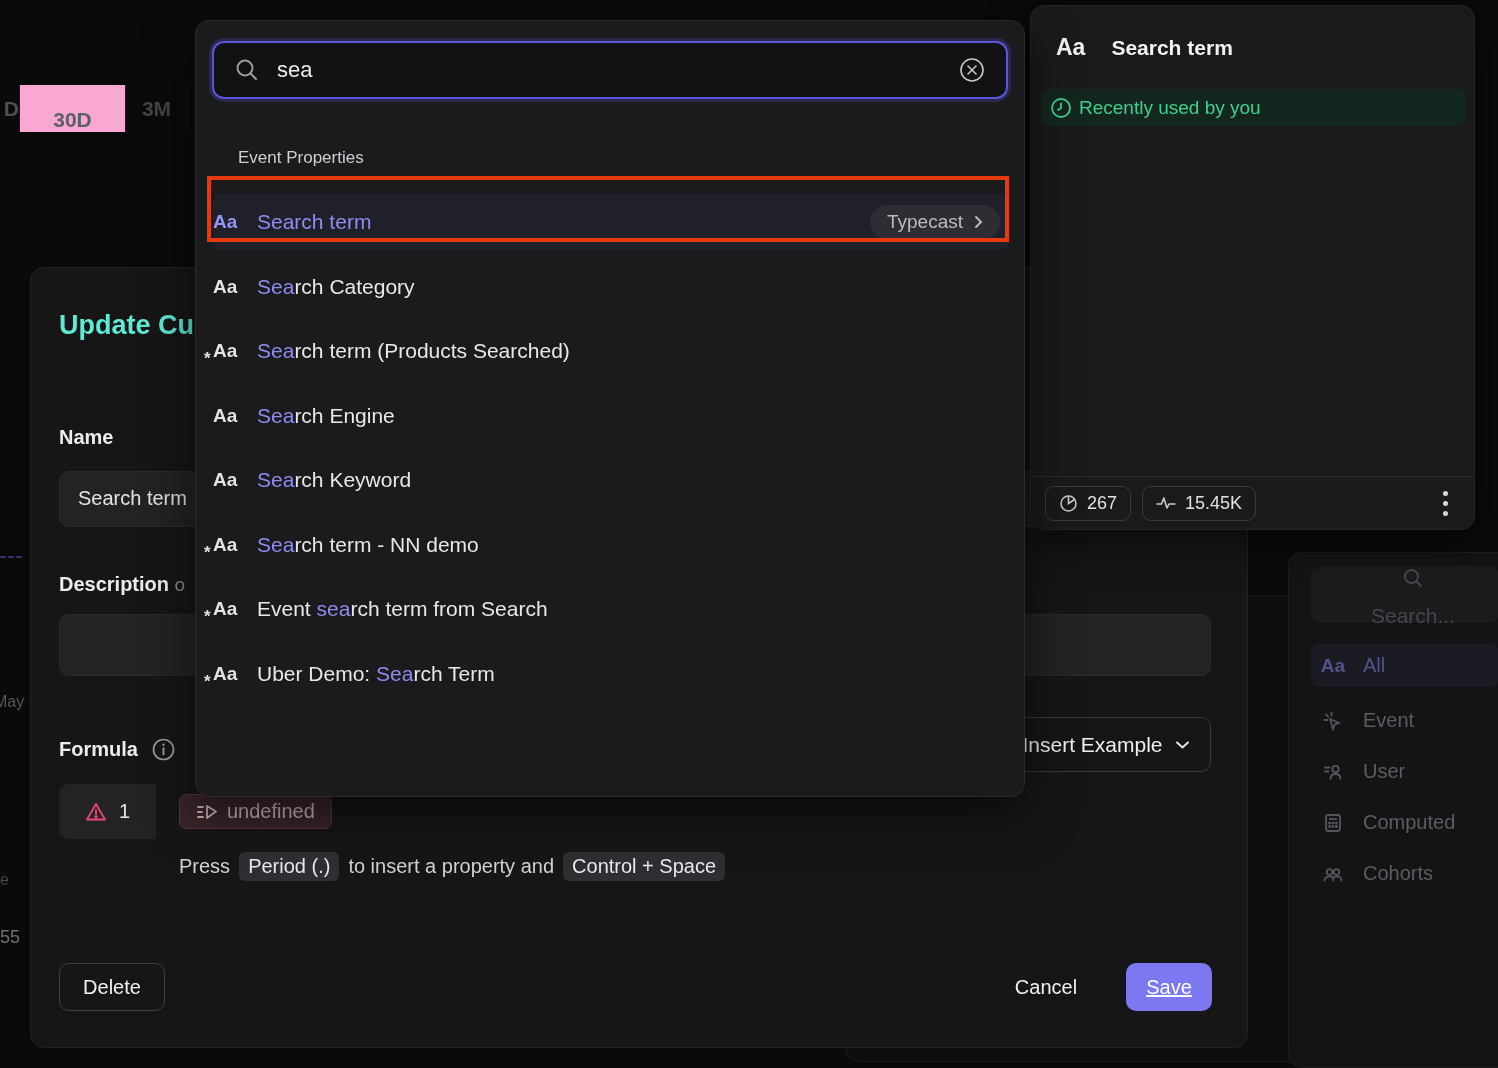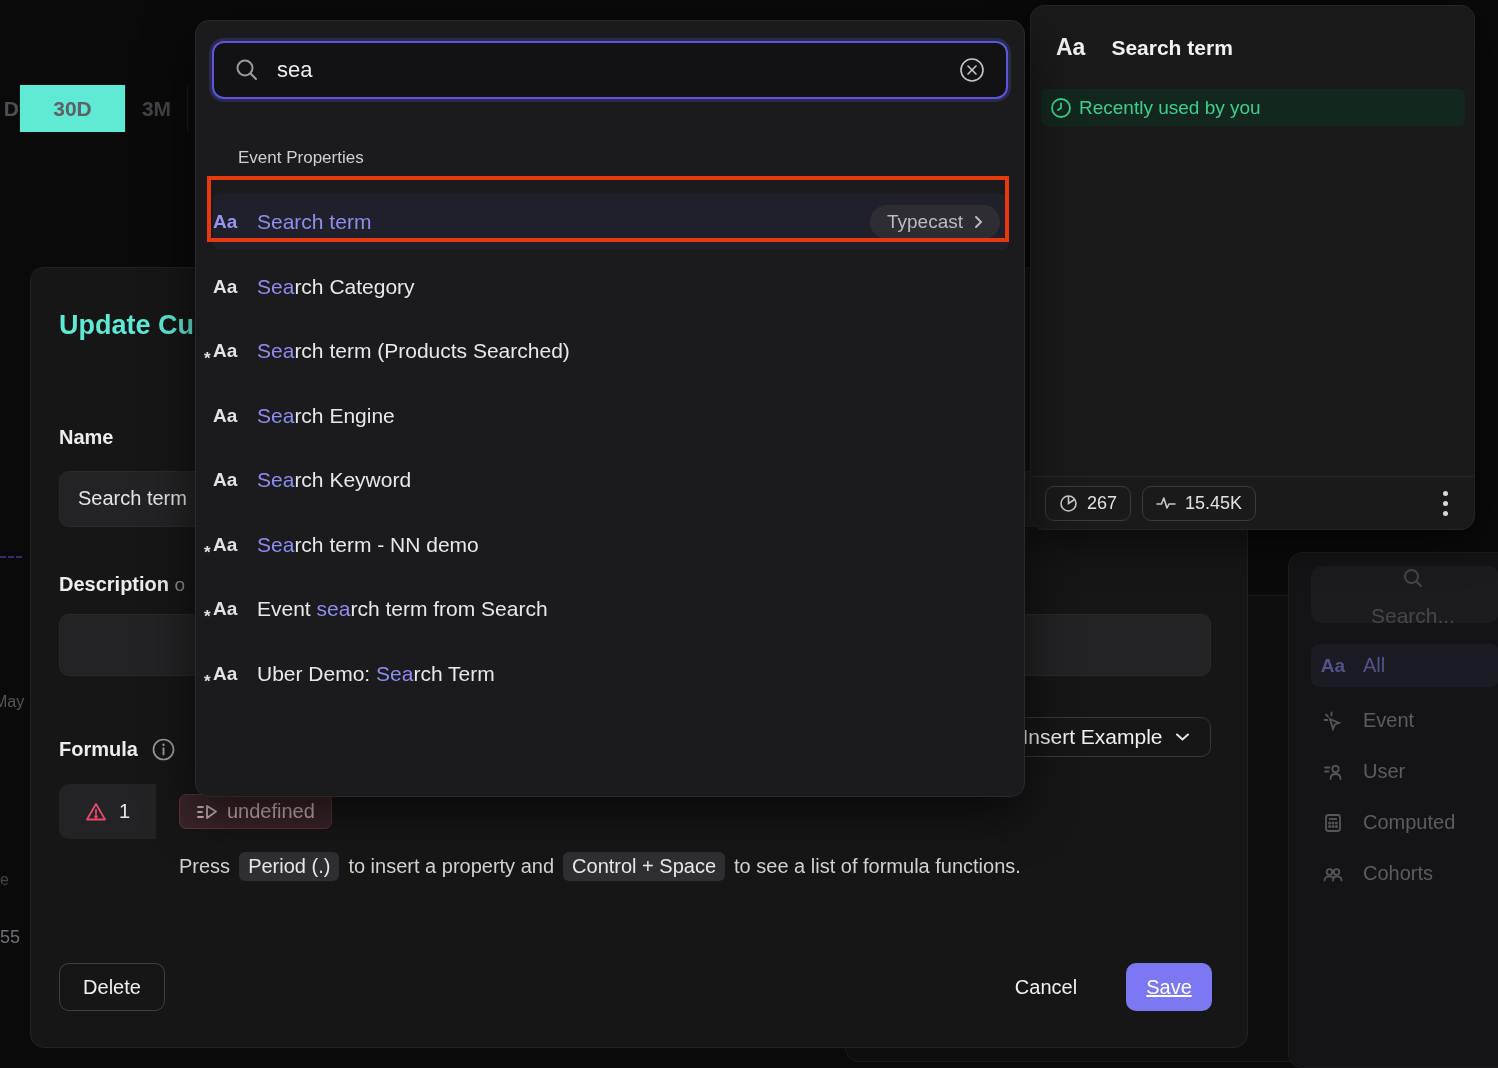--- a/index.html
+++ b/index.html
@@ -5,21 +5,21 @@
   * { margin:0; padding:0; box-sizing:border-box; }
   html,body { width:1498px; height:1068px; background:#0a0a0b; overflow:hidden;
               font-family:"Liberation Sans", sans-serif; }
   .abs { position:absolute; }
 
   
   .bg-tabs { left:0; top:85px; height:47px; display:flex; align-items:center; color:#4e4e55; }
   .bg-tab { height:47px; display:flex; align-items:center; justify-content:center;
             font-weight:bold; font-size:21px; border-right:1px solid #1b1b1e; }
   .bg-tab.partial { width:20px; overflow:hidden; justify-content:flex-end; }
-  .bg-tab.sel { width:106px; background:#5eead4; color:#5f5f66; }
+  .bg-tab.sel { width:106px; background:#f9a8d4; color:#5f5f66;align-items:flex-end; }
   .bg-tab.m3  { width:62px; color:#434349; }
   .frag { color:#55555b; font-size:16px; }
   .dash-line { left:0; top:556px; width:22px; border-top:2px dashed #31316b; }
 
   
   .bg-panel { left:845px; top:595px; width:487px; height:467px; background:#0e0e0f;
               border:1px solid #1a1a1c; border-radius:14px; z-index:1; }
 
   
   .sidebar { left:1288px; top:552px; width:220px; height:516px; background:#141416;
@@ -36,21 +36,21 @@
 
   
   .modal { left:30px; top:267px; width:1218px; height:781px; background:#161617;
            border:1px solid #232326; border-radius:14px; z-index:2; }
   .m-title { position:absolute; left:28px; top:42px; color:#5eead4; font-size:27px;
              font-weight:bold; white-space:nowrap; }
   .m-label { position:absolute; color:#ededef; font-size:20px; font-weight:bold; }
   .m-hint  { color:#8a8a90; font-weight:normal; font-size:19px; }
   .m-input { position:absolute; background:#232325; border-radius:10px; border:1px solid #2a2a2d; }
   .m-input .val { position:absolute; left:18px; top:15px; color:#e4e4e6; font-size:20px; white-space:nowrap; }
-  .insert-btn { position:absolute; left:970px; top:449px; width:210px; height:40px;
+  .insert-btn { position:absolute; left:970px; top:449px; width:210px; height:55px;
                 border:1px solid #39393d; border-radius:10px; display:flex; align-items:center;
                 justify-content:center; gap:12px; color:#f0f0f2; font-size:21px; }
   .f-row { position:absolute; left:28px; top:516px; width:1152px; height:55px; }
   .f-gutter { position:absolute; left:0; top:0; width:97px; height:55px; background:#232325;
               border-radius:10px 0 0 10px; display:flex; align-items:center; justify-content:center;
               gap:12px; color:#e8e8ea; font-size:20px; }
   .f-chip { position:absolute; left:120px; top:10px; height:35px; padding:0 16px;
             background:#3a2529; border:1px solid #5e333b; border-radius:7px; display:flex;
             align-items:center; gap:9px; color:#cdb4b8; font-size:20px; }
   .help { position:absolute; left:148px; top:584px; color:#d2d2d5; font-size:20px;
@@ -244,21 +244,20 @@
       </span>
       <span>undefined</span>
     </div>
   </div>
 
   <div class="help">
     <span>Press</span>
     <span class="kbd">Period (.)</span>
     <span>to insert a property and</span>
     <span class="kbd">Control + Space</span>
-    <span>to see a list of formula functions.</span>
   </div>
 
   <div class="btn delete">Delete</div>
   <div class="btn cancel">Cancel</div>
   <div class="btn save" style="background:#7b78f1;">Save</div>
 </div>
 
 <div class="abs detail">
   <div class="d-head">
     <span class="d-aa">Aa</span>

